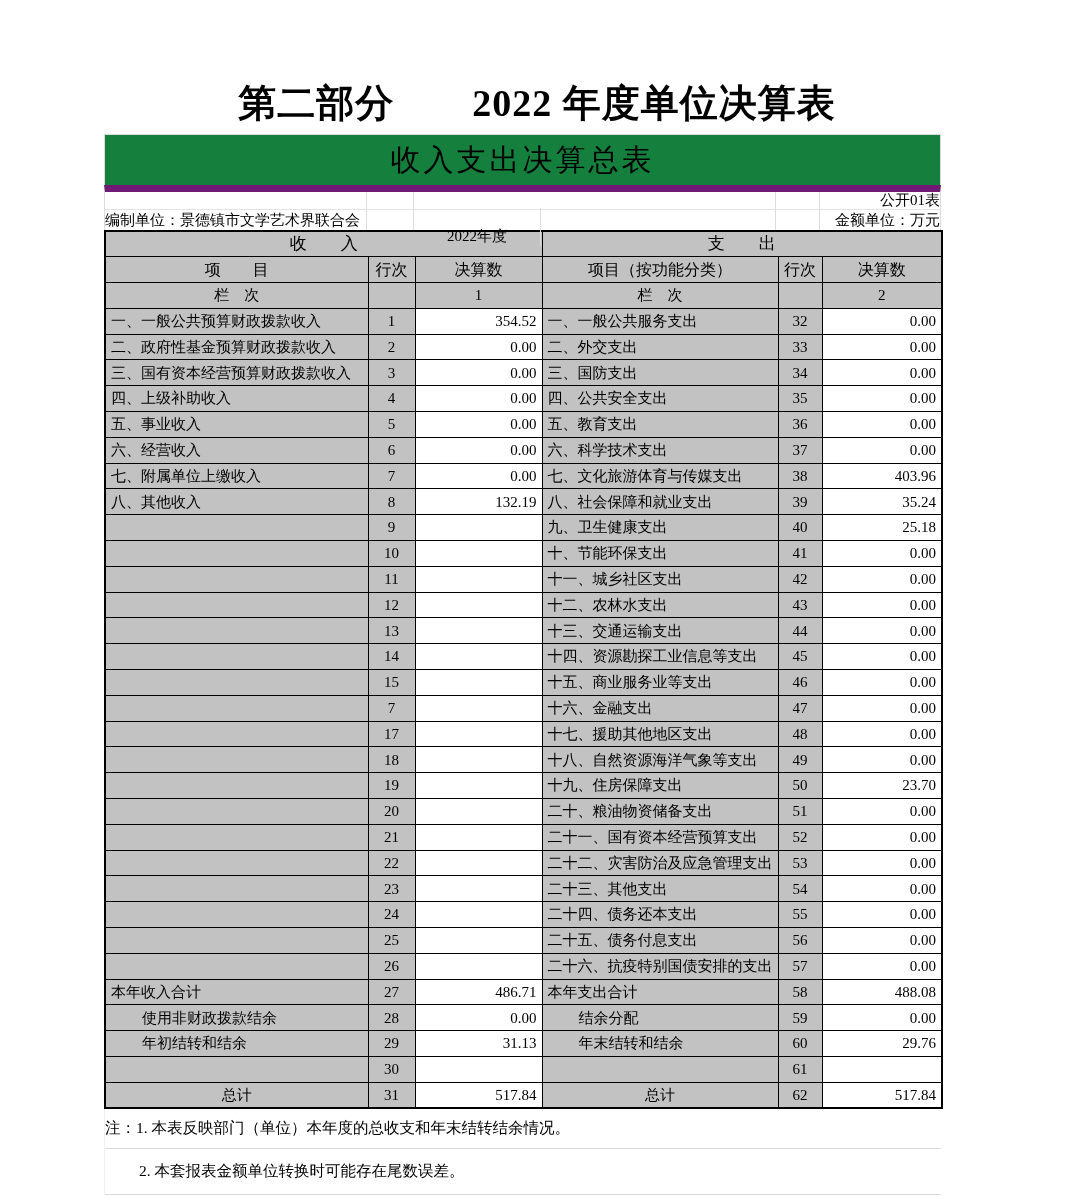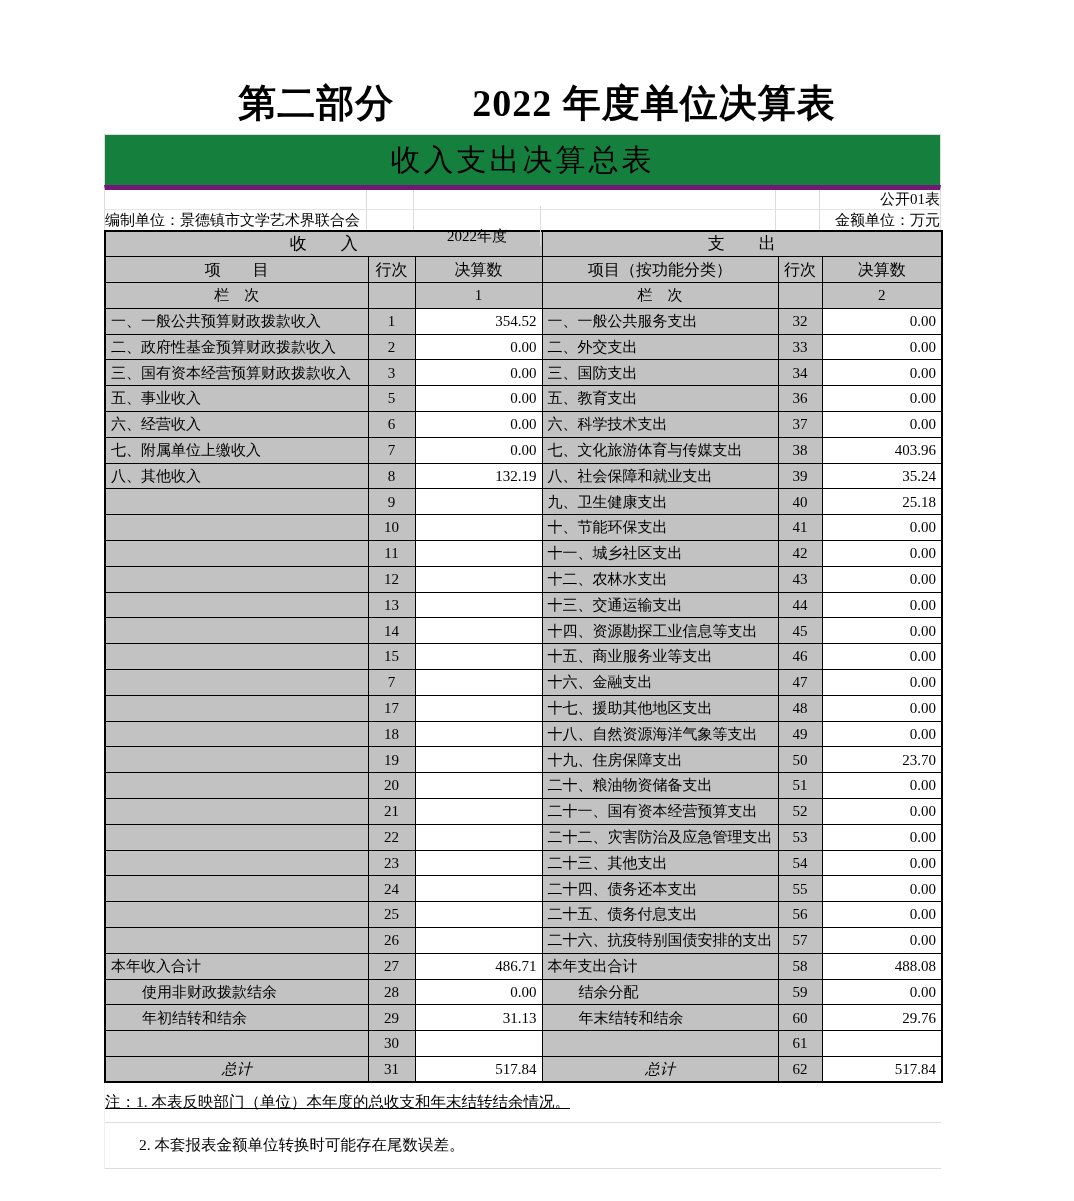--- a/index.html
+++ b/index.html
@@ -15,21 +15,21 @@
   .content{position:absolute;left:104px;top:134px;width:837px;}
   .subtitle-band{
     box-sizing:border-box;height:51px;border:1px solid #dcdcdc;border-bottom:none;
     display:flex;align-items:center;justify-content:center;
     font-size:30px;letter-spacing:3px;background:#15803d;
   }
   .meta-row{
     box-sizing:border-box;display:flex;border-left:1px solid #dcdcdc;border-right:1px solid #dcdcdc;
     font-size:15px;background:#fff;
   }
-  .meta-row.r1{height:24px;border-top:5px solid #701a75;align-items:center;}
+  .meta-row.r1{height:24px;border-top:7px solid #701a75;align-items:center;}
   .meta-row.r2{height:21px;border-top:1px solid #e4e4e4;align-items:center;}
   .meta-cell{box-sizing:border-box;height:100%;border-right:1px solid #dcdcdc;display:flex;align-items:center;}
   .meta-cell:last-child{border-right:none;}
   .mc1{width:263px;}
   .mc2{width:47px;}
   .mc3{width:127px;justify-content:center;margin-top:32px;}
   .mc4{width:236px;}
   .mc5{width:44px;}
   .mc6{width:120px;justify-content:flex-end;}
   .meta-right{justify-content:flex-end;white-space:nowrap;}
@@ -41,30 +41,30 @@
     box-sizing:border-box;border:1px solid #000;height:25.8px;
     padding:0 5px;overflow:hidden;white-space:nowrap;line-height:1.1;
   }
   td.g{background:#c2c2c2;}
   td.w{background:#ffffff;}
   .sec-hdr td{font-size:17px;height:23px;text-align:center;}
   .col-hdr td{font-size:16px;height:26px;text-align:center;margin-top:34px;}
   .idx-row td{height:26px;text-align:center;}
   td.item{text-align:left;}
   td.item.indent{padding-left:36px;}
-  td.item.center{text-align:center;font-style:italic;}
+  td.item.center{text-align:center;}
   td.line{text-align:center;padding:0 2px;}
   td.amount{text-align:right;}
   td.exp-divider{border-left:2px solid #000;}
   .notes{box-sizing:border-box;border-left:1px solid #f0f0f0;}
   .note-line{
     box-sizing:border-box;font-size:15.5px;background:#fff;
     border-bottom:1px solid #dcdcdc;display:flex;align-items:center;
   }
-  .note-line.n1{height:40px;text-decoration:underline;}
+  .note-line.n1{height:40px;}
   .note-line.n2{height:46px;padding-left:34px;}
 </style>
 </head>
 <body>
 
 <div class="page-title">第二部分　　2022 年度单位决算表</div>
 
 <div class="content">
 
   <div class="subtitle-band">收入支出决算总表</div>
@@ -135,20 +135,28 @@
   </tr>
         <tr>
     <td class="g item">三、国有资本经营预算财政拨款收入</td>
     <td class="g line">3</td>
     <td class="w amount">0.00</td>
     <td class="g item exp-divider">三、国防支出</td>
     <td class="g line">34</td>
     <td class="w amount">0.00</td>
   </tr>
         <tr>
+    <td class="g item">四、上级补助收入</td>
+    <td class="g line">4</td>
+    <td class="w amount">0.00</td>
+    <td class="g item exp-divider">四、公共安全支出</td>
+    <td class="g line">35</td>
+    <td class="w amount">0.00</td>
+  </tr>
+        <tr>
     <td class="g item">五、事业收入</td>
     <td class="g line">5</td>
     <td class="w amount">0.00</td>
     <td class="g item exp-divider">五、教育支出</td>
     <td class="g line">36</td>
     <td class="w amount">0.00</td>
   </tr>
         <tr>
     <td class="g item">六、经营收入</td>
     <td class="g line">6</td>

